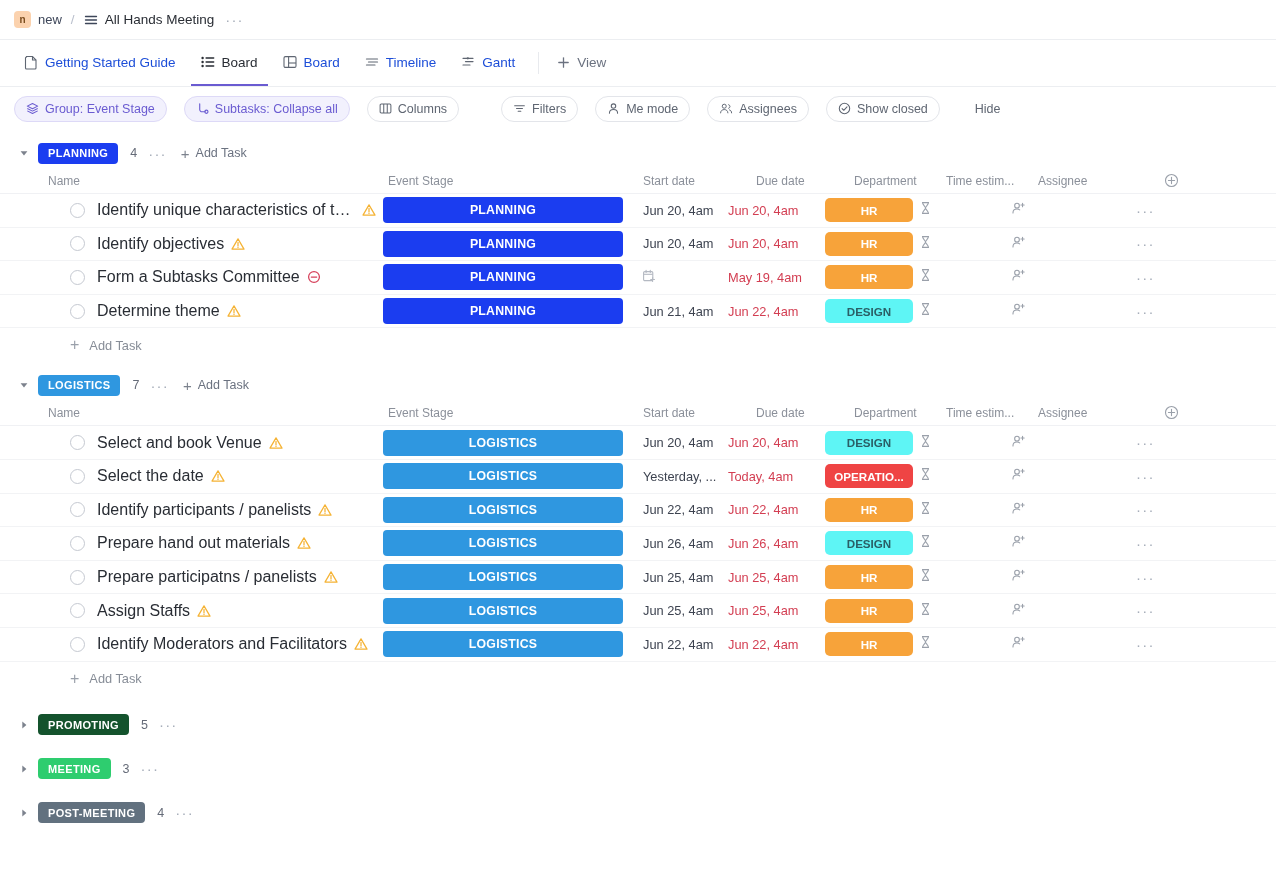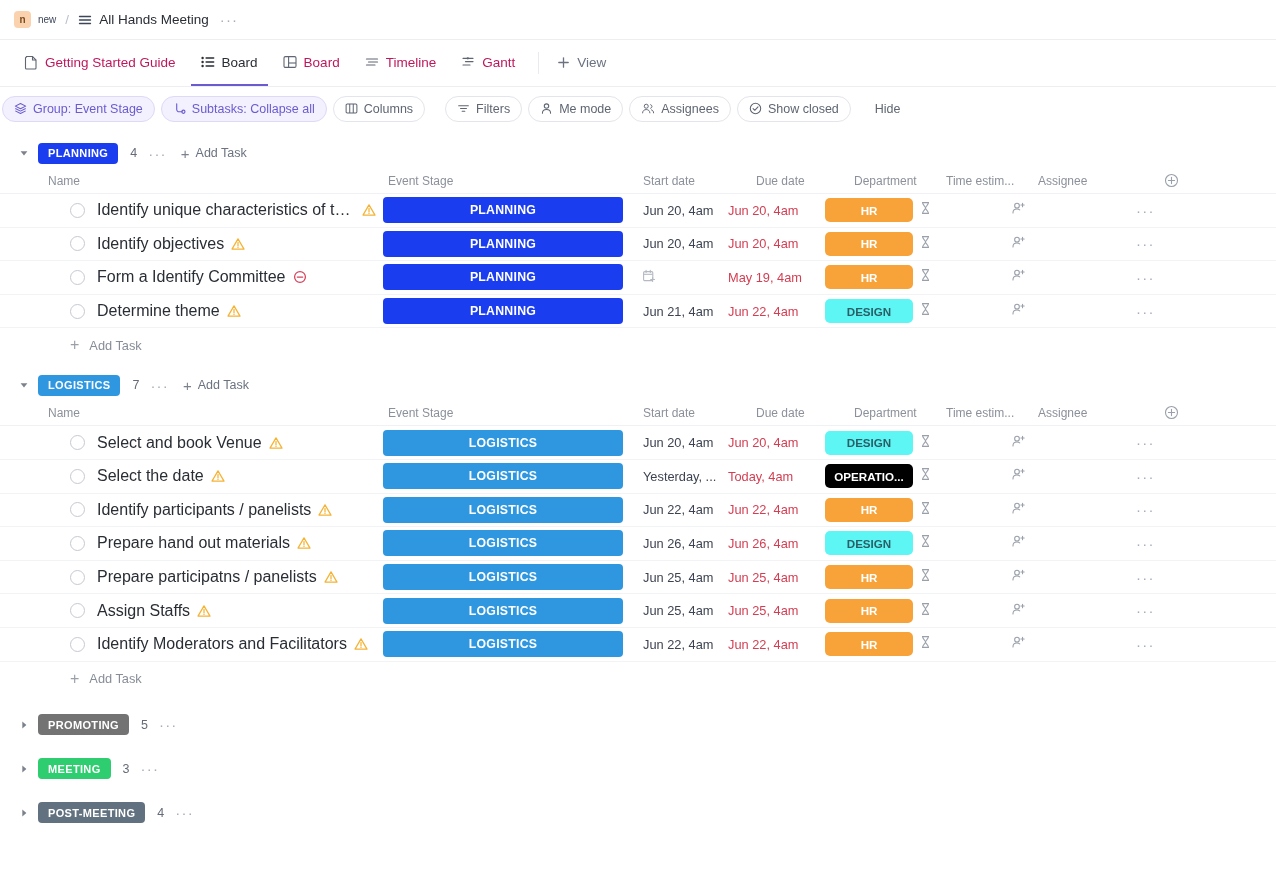--- a/index.html
+++ b/index.html
@@ -21,49 +21,49 @@
     padding: 0 14px;
     border-bottom: 1px solid #eceef1;
   }
   .bc-avatar {
     width: 17px; height: 17px; border-radius: 4px;
     background: #fbd2ae; color: #7a4c1e;
     font-size: 10px; font-weight: 700;
     display: flex; align-items: center; justify-content: center;
     margin-right: 7px; line-height: 1;
   }
-  .bc-text { font-size: 10px; color: #3d4659; }
+  .bc-text { font-size: 13px; color: #3d4659; }
   .bc-sep { font-size: 13.5px; color: #b9bfcc; margin: 0 9px; }
   .bc-listicon { margin-right: 7px; display: flex; align-items: center; color: #3d4659; }
   .bc-title { font-size: 13.5px; color: #292d34; }
   .bc-dots { margin-left: 11px; color: #a7aeba; font-size: 15px; letter-spacing: 1.2px; line-height: 0.6; cursor: pointer; }
 
   
   .viewbar {
     height: 47px;
     display: flex; align-items: stretch;
     padding: 0 14px;
     border-bottom: 1px solid #eceef1;
   }
   .viewtab {
     display: flex; align-items: center; gap: 7px;
     padding: 0 10px; margin-right: 5px;
-    font-size: 13.5px; color: #be185d;
+    font-size: 13.5px; color: #1d4ed8;
     cursor: pointer; position: relative;
     border-bottom: 2px solid transparent;
   }
   .viewtab.active { color: #292d34; border-bottom-color: #6a5bd1; font-weight: 400; }
   .viewtab svg { display: block; }
   .view-divider { width: 1px; background: #e8eaee; margin: 12px 8px; }
   .viewtab.addview { color: #6b7280; }
 
   
   .filterbar {
     height: 43px; display: flex; align-items: center;
-    padding: 0 2px; gap: 6px;
+    padding: 0 14px; gap: 17px;
   }
   .chip {
     display: inline-flex; align-items: center; gap: 6px;
     height: 26px; padding: 0 11px;
     border-radius: 13px; font-size: 12.5px;
     color: #5f6672; cursor: pointer; white-space: nowrap;
     border: 1px solid transparent;
   }
   .chip.outlined { border-color: #e3e5ea; color: #5f6672; }
   .chip.accent {
@@ -499,21 +499,21 @@
                 </svg></span>
             </div>
           </div>
           <div class="c-plus">
             <span class="rowdots">···</span>
           </div>
         </div>
         <div class="row">
           <div class="c-name">
             <span class="check"></span>
-            <span class="task-name">Form a Identify Committee</span>
+            <span class="task-name">Form a Subtasks Committee</span>
             <span class="warn-icon">
               <svg width="14" height="14" viewBox="0 0 14 14">
                 <circle cx="7" cy="7" r="5.4" fill="none" stroke="#d6405a" stroke-width="1.25"></circle>
                 <line x1="4.3" y1="7" x2="9.7" y2="7" stroke="#d6405a" stroke-width="1.25" stroke-linecap="round"></line>
               </svg>
             </span>
           </div>
           <div class="c-stage">
             <div class="stage-bar" style="background:#1b3df0">PLANNING</div>
           </div>
@@ -721,21 +721,21 @@
           <div class="c-stage">
             <div class="stage-bar" style="background:#2f97e0">LOGISTICS</div>
           </div>
           <div class="c-start">
             <div class="date">Yesterday, ...</div>
           </div>
           <div class="c-due">
             <div class="date due">Today, 4am</div>
           </div>
           <div class="c-dept">
-            <div class="dept-badge" style="background:#000000;color:#ffffff">OPERATIO...</div>
+            <div class="dept-badge" style="background:#ef4444;color:#ffffff">OPERATIO...</div>
           </div>
           <div class="c-time">
             <div class="time-cell">
               <span><svg width="13" height="14" viewBox="0 0 13 14">
                   <g fill="none" stroke="#9aa0aa" stroke-width="1.1" stroke-linejoin="round">
                     <path d="M3 1.6h7M3 12.4h7"></path>
                     <path d="M3.6 1.6c0 2.6 2.9 3.6 2.9 5.4 0 1.8-2.9 2.8-2.9 5.4"></path>
                     <path d="M9.4 1.6c0 2.6-2.9 3.6-2.9 5.4 0 1.8 2.9 2.8 2.9 5.4"></path>
                   </g>
                 </svg></span>
@@ -1017,21 +1017,21 @@
           <span>Add Task</span>
         </div>
       </div>
       <div class="">
         <div class="collapsed-group">
           <div class="caret">
             <svg width="10" height="10" viewBox="0 0 10 10">
               <path d="M3.3 1.6v6.8L7.4 5z" fill="#7c828d"></path>
             </svg>
           </div>
-          <span class="status-pill" style="background: #737373;">PROMOTING</span>
+          <span class="status-pill" style="background: #14532d;">PROMOTING</span>
           <span class="group-count">5</span>
           <span class="group-dots">···</span>
         </div>
       </div>
       <div class="">
         <div class="collapsed-group">
           <div class="caret">
             <svg width="10" height="10" viewBox="0 0 10 10">
               <path d="M3.3 1.6v6.8L7.4 5z" fill="#7c828d"></path>
             </svg>

